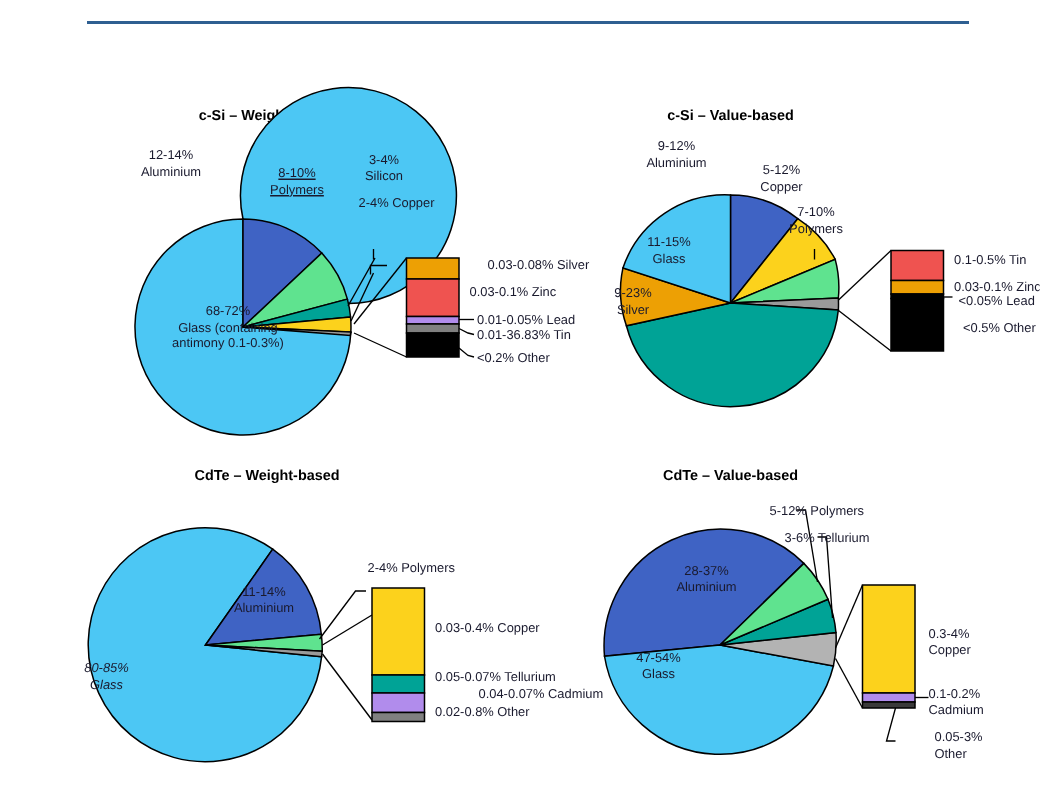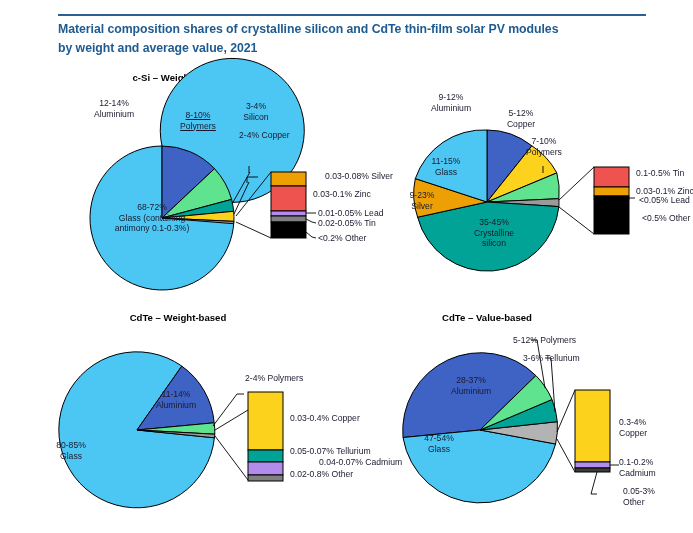--- a/index.html
+++ b/index.html
@@ -58,24 +58,20 @@
   .seg { stroke: #000; stroke-width: 1; }
   .lead { stroke: #000; stroke-width: 0.9; fill: none; }
 </style>
 </head>
 <body>
 
 <div id="page">
 
   <div class="hrule"></div>
 
-  <div id="title">
-    <span>Material composition shares of crystalline silicon and CdTe thin-film solar PV modules</span><br>
-    <span>by weight and average value, 2021</span>
-  </div>
 
   <div class="panel" style="left:0px; top:62px; width:347px; height:230px;">
 
     <div class="panel-title" style="left:88px; top:10px; width:180px;">c-Si – Weight-based</div>
 
     <svg width="347" height="230">
 
       <path class="seg" fill="#4cc7f4" d="M 162 156 L 162 84 A 72 72 0 0 0 232.4 140.4 Z
                M 162 156 L 232.4 140.4 A 72 72 0 1 0 162 84 Z"></path>
 
@@ -126,26 +122,27 @@
     </div>
     <div class="lbl c" style="left:92px; top:140px; width:120px;">
       <span style="white-space:pre-line;">68-72%
 Glass (containing
 antimony 0.1-0.3%)</span>
     </div>
 
     <div class="lbl" style="left:313px; top:109px;padding-left:12px;"><span>0.03-0.08% Silver</span></div>
     <div class="lbl" style="left:313px; top:127px;"><span>0.03-0.1% Zinc</span></div>
     <div class="lbl" style="left:318px; top:146px;text-align:center;"><span>0.01-0.05% Lead</span></div>
-    <div class="lbl" style="left:318px; top:156px;"><span>0.02-0.05% Tin</span></div>
+    <div class="lbl" style="left:318px; top:156px;"><span>0.01-36.83% Tin</span></div>
     <div class="lbl" style="left:318px; top:171px;"><span>&lt;0.2% Other</span></div>
   </div>
 
   <div class="panel" style="left:347px; top:62px; width:346px; height:230px;">
 
+    <div class="panel-title" style="left:50px; top:10px; width:180px;">c-Si – Value-based</div>
 
     <svg width="346" height="230">
 
       <path class="seg" fill="#3f63c4" d="M 140 140 L 140 68 A 72 72 0 0 1 184.8 83.8 Z"></path>
 
       <path class="seg" fill="#fcd21c" d="M 140 140 L 184.8 83.8 A 72 72 0 0 1 209.8 110.9 Z"></path>
 
       <path class="seg" fill="#5fe38f" d="M 140 140 L 209.8 110.9 A 72 72 0 0 1 211.9 136.7 Z"></path>
 
       <path class="seg" fill="#9a9a9a" d="M 140 140 L 211.9 136.7 A 72 72 0 0 1 211.9 144.6 Z"></path>
@@ -180,25 +177,20 @@
 Polymers</span>
     </div>
     <div class="lbl c" style="left:71px; top:94px; width:56px;">
       <span style="white-space:pre-line;">11-15%
 Glass</span>
     </div>
     <div class="lbl c" style="left:47px; top:128px; width:56px;">
       <span style="white-space:pre-line;">9-23%
 Silver</span>
     </div>
-    <div class="lbl c" style="left:104px; top:155px; width:86px;">
-      <span style="white-space:pre-line;">35-45%
-Crystalline
-silicon</span>
-    </div>
 
     <div class="lbl" style="left:289px; top:106px;"><span>0.1-0.5% Tin</span></div>
     <div class="lbl" style="left:289px; top:124px;"><span>0.03-0.1% Zinc</span></div>
     <div class="lbl" style="left:292px; top:133px;"><span>&lt;0.05% Lead</span></div>
     <div class="lbl" style="left:295px; top:151px;"><span>&lt;0.5% Other</span></div>
   </div>
 
   <div class="panel" style="left:0px; top:300px; width:347px; height:233px;">
 
     <div class="panel-title" style="left:88px; top:12px; width:180px;">CdTe – Weight-based</div>
@@ -221,21 +213,21 @@
       <rect class="seg" x="248" y="150" width="35" height="12" fill="#00a396"></rect>
       <rect class="seg" x="248" y="162" width="35" height="13" fill="#b18cec"></rect>
       <rect class="seg" x="248" y="175" width="35" height="6" fill="#808080"></rect>
     </svg>
 
     <div class="lbl c" style="left:140px; top:89px; width:72px;">
       <span style="white-space:pre-line;">11-14%
 Aluminium</span>
     </div>
     <div class="lbl c" style="left:38px; top:140px; width:66px;">
-      <span style="white-space:pre-line;">80-85%
+      <span style="white-space:pre-line;font-style:italic;">80-85%
 Glass</span>
     </div>
     <div class="lbl" style="left:245px; top:73px;"><span>2-4% Polymers</span></div>
 
     <div class="lbl" style="left:290px; top:113px;"><span>0.03-0.4% Copper</span></div>
     <div class="lbl" style="left:290px; top:146px;"><span>0.05-0.07% Tellurium</span></div>
     <div class="lbl" style="left:290px; top:157px;padding-left:29px;"><span>0.04-0.07% Cadmium</span></div>
     <div class="lbl" style="left:290px; top:169px;"><span>0.02-0.8% Other</span></div>
   </div>
 

